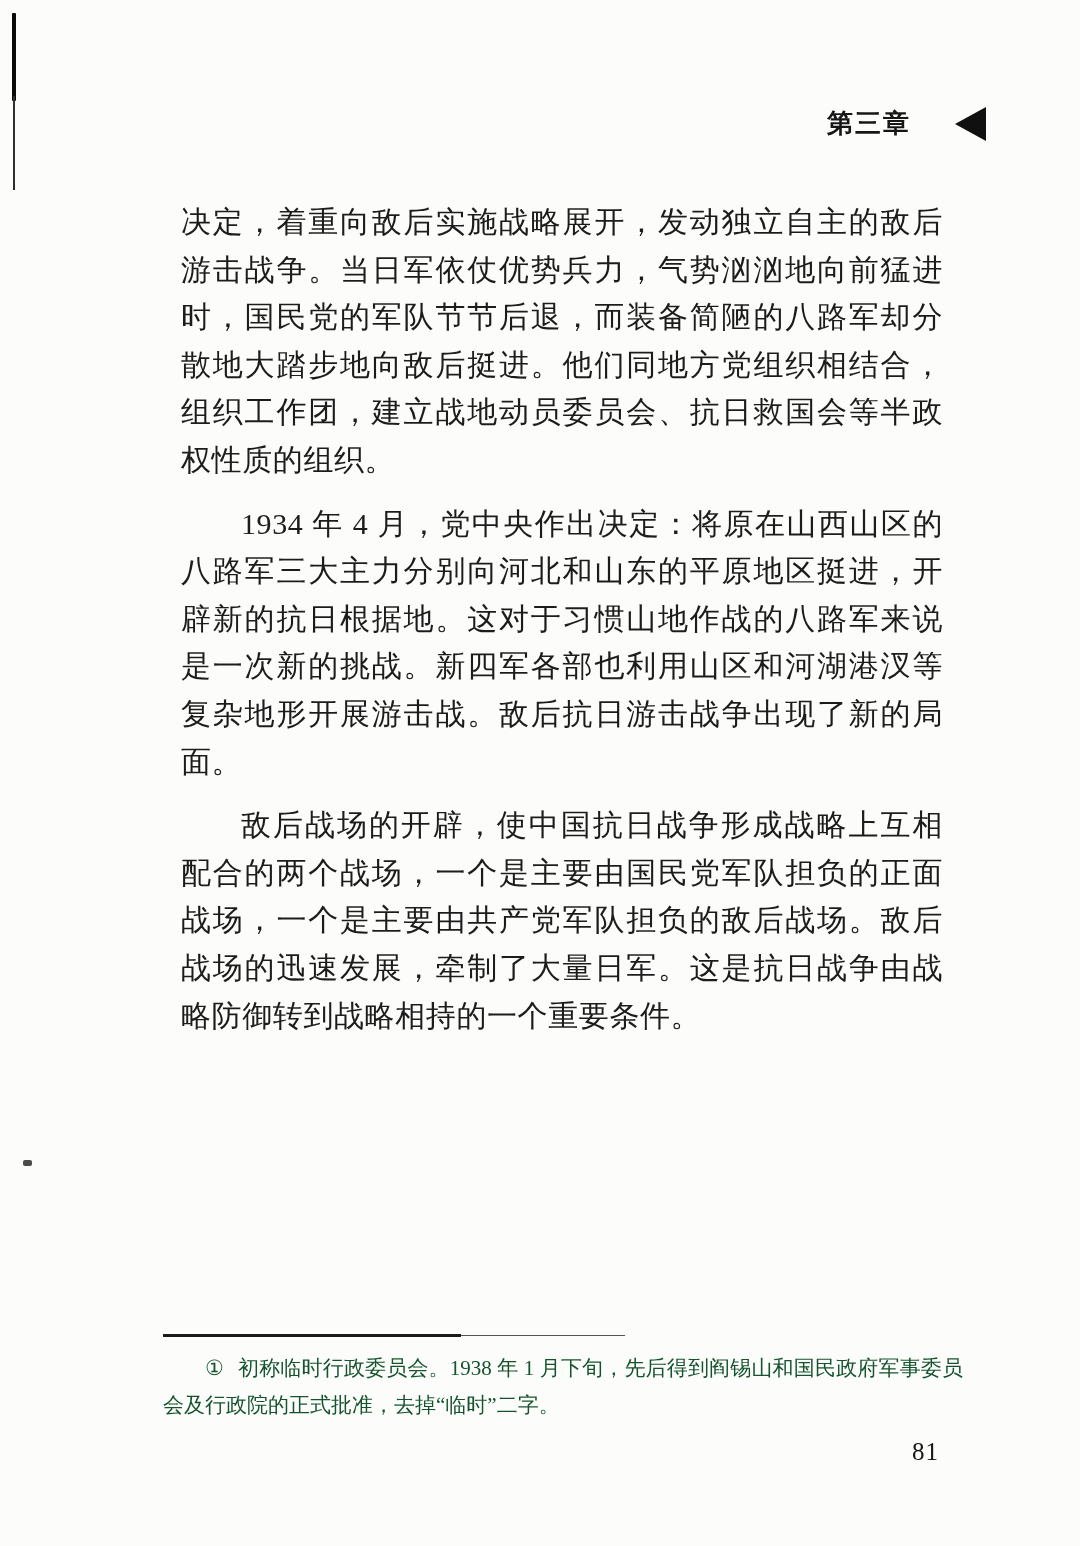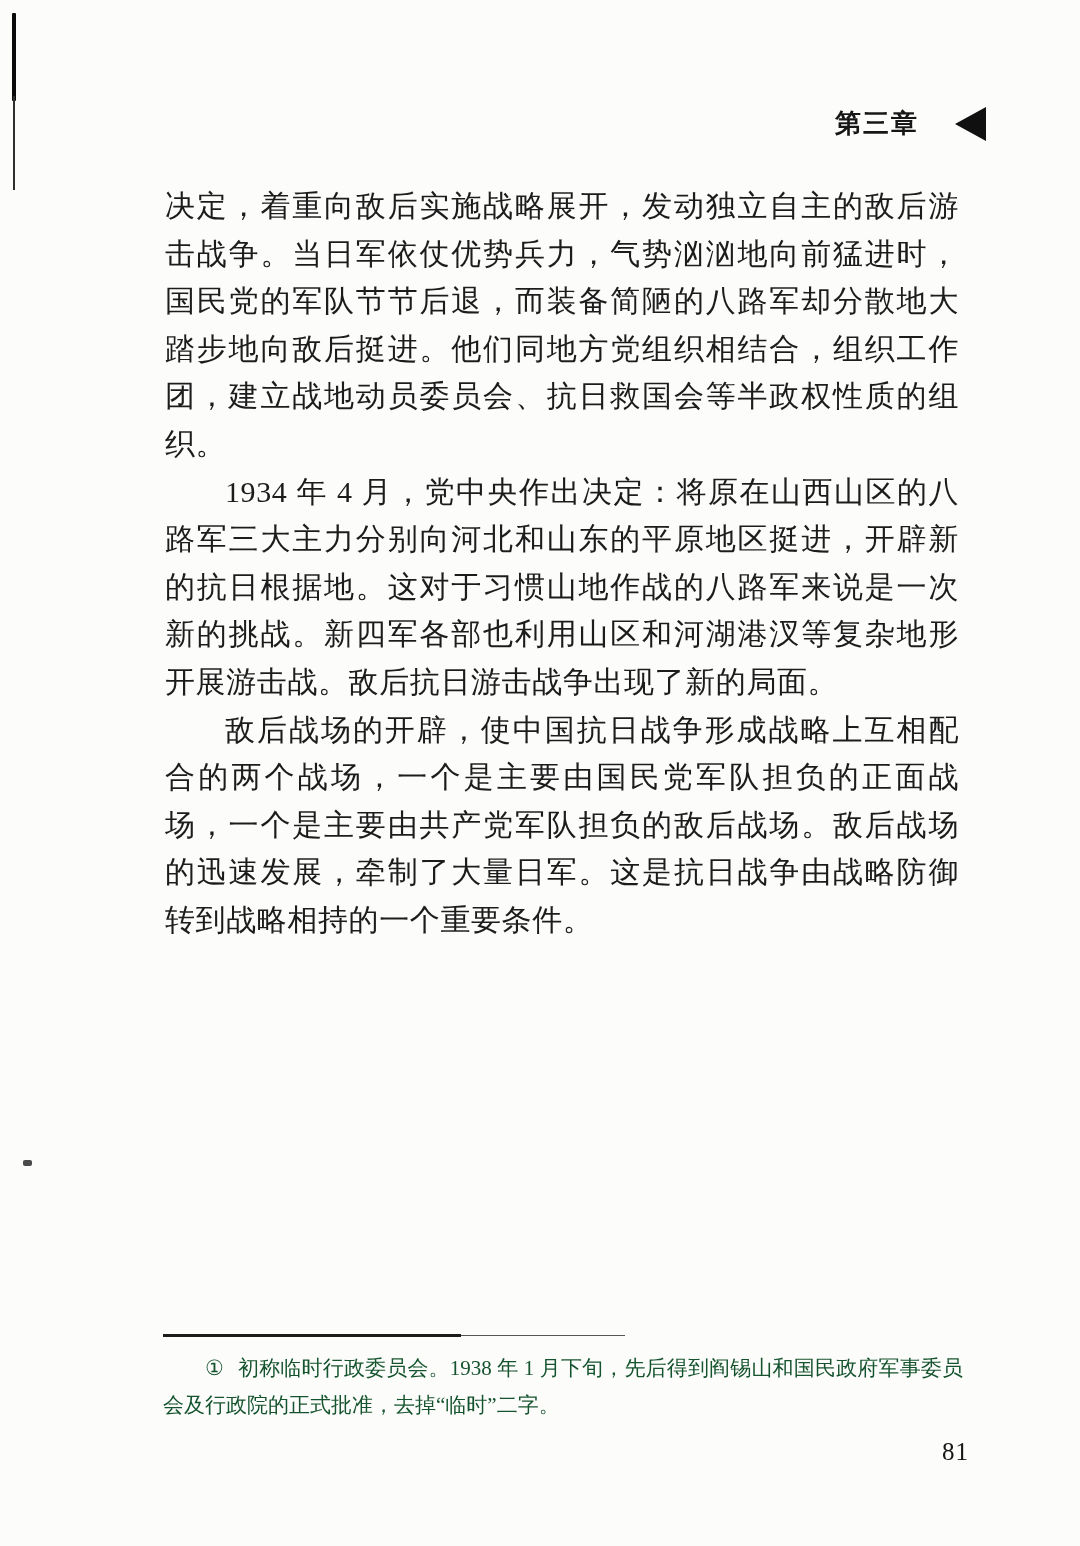--- a/index.html
+++ b/index.html
@@ -31,37 +31,37 @@
   }
 
   
   .header {
     position: absolute; top: 106px; right: 94px;
     display: flex; align-items: center;
     font-family: "Liberation Sans", "DejaVu Sans", sans-serif;
     font-weight: bold; font-size: 26px; color: #161616;
     letter-spacing: 2px; white-space: nowrap;
   }
-  .header .chapter { margin-right: 26px; }
+  .header .chapter { margin-right: 34px; }
   .tri {
     width: 0; height: 0; margin-left: 10px;
     border-top: 17px solid transparent;
     border-bottom: 17px solid transparent;
     border-right: 31px solid #101010;
   }
 
   
   .bodytext {
     position: absolute; left: 165px; top: 182px; width: 794px;
     font-size: 30px; line-height: 47.6px;
     letter-spacing: 0.6px;
     text-align: justify;
     color: #1c1c1c;
   }
-  .para { margin: 0; text-indent: 2em; }
+  .para { margin: 16px; text-indent: 2em; }
   .para.no-indent { text-indent: 0; }
   .fnref {
     font-size: 0.55em; line-height: 0;
     vertical-align: super;
     margin: 0 8px 0 2px;
   }
 
   
   .footnote-area { position: absolute; left: 163px; top: 1334px; width: 800px; }
   .fn-sep { position: relative; width: 298px; height: 3px; background: #1c1c1c; }
@@ -70,21 +70,21 @@
     width: 164px; height: 1px; background: #555;
   }
   .footnote {
     margin: 13px 0 0; font-size: 21px; line-height: 37px;
     text-align: justify; text-indent: 2em; color: #14532d;
   }
   .fn-marker { margin-right: 14px; }
 
   .page-number {
     position: absolute; left: 912px; top: 1438px;
-    font-size: 25px; letter-spacing: 1px; color: #161616; margin-left: 30px;
+    font-size: 25px; letter-spacing: 1px; color: #161616;
   }
 </style>
 </head>
 <body>
 
 <div class="page">
 
   <div class="artifact-line-thick"></div>
   <div class="artifact-line-thin"></div>
   <div class="artifact-speck"></div>

